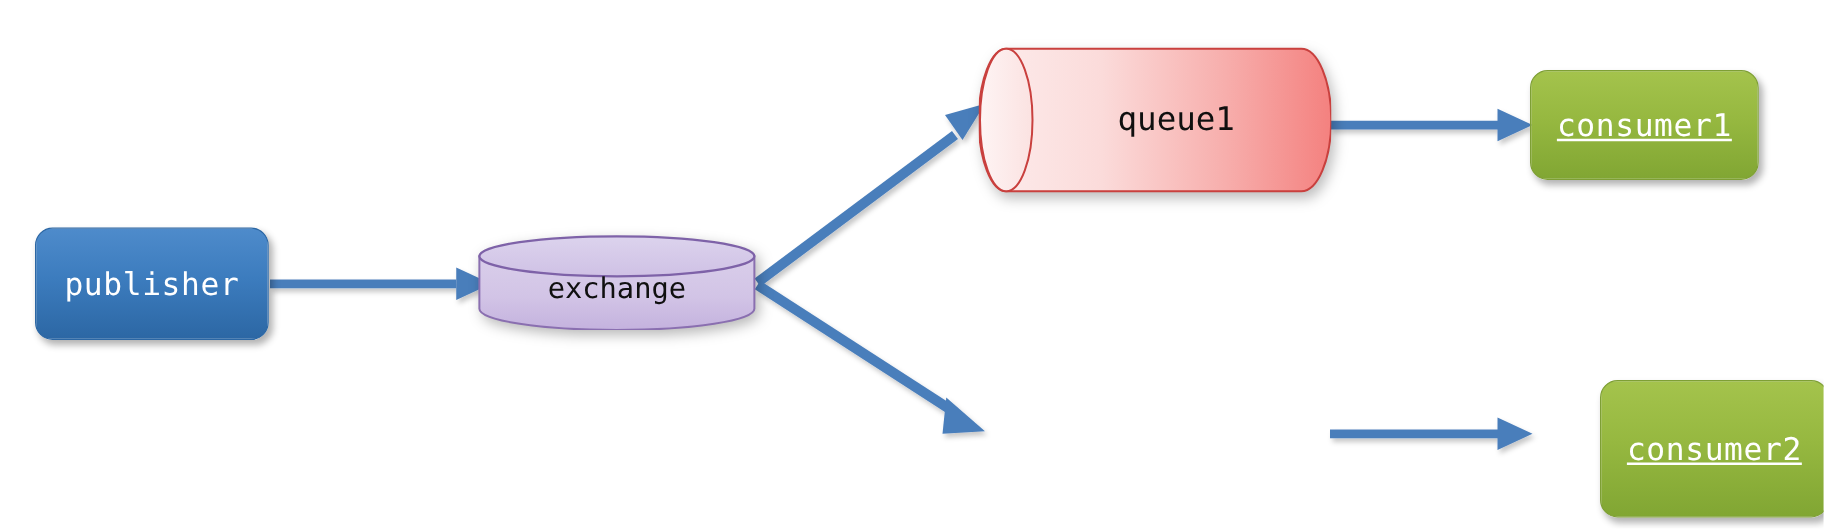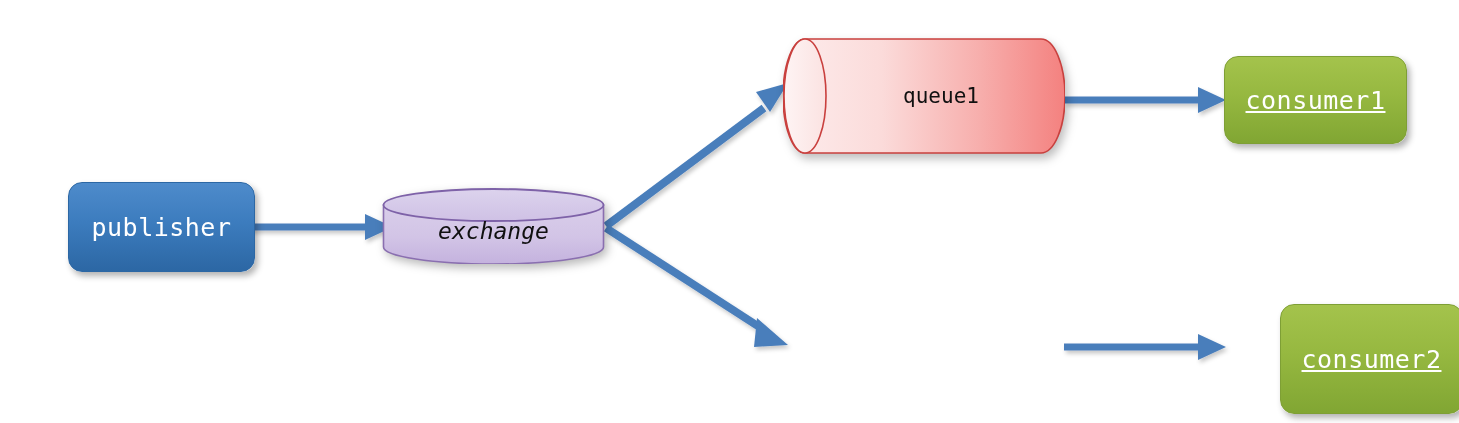--- a/index.html
+++ b/index.html
@@ -38,21 +38,20 @@
     color: #ffffff;
     font-family: "DejaVu Sans Mono", monospace;
     font-size: 25px;
     letter-spacing: 0.5px;
     white-space: nowrap;
     box-shadow: 3px 4px 6px rgba(0,0,0,0.30);
   }
   .node-rect.publisher {
     background: linear-gradient(to bottom, #4E8BCB 0%, #3C7CBE 45%, #2C67A4 100%);
     border: 1px solid #2C67A4;
-    margin-left: 40px;
   }
   .node-rect.consumer {
     background: linear-gradient(to bottom, #A4C34C 0%, #96B840 45%, #81A633 100%);
     border: 1px solid #7E9F35;
     text-decoration: underline;
   }
 
   
   .node-db {
     position: absolute;
@@ -71,21 +70,20 @@
     bottom: 0;
     display: flex;
     align-items: center;
     justify-content: center;
     color: #101010;
     font-family: "DejaVu Sans Mono", monospace;
     font-size: 23px;
     white-space: nowrap;
     padding-top: 10px;
     box-sizing: border-box;
-    font-style: italic;
   }
 
   
   .node-queue {
     position: absolute;
     filter: drop-shadow(3px 5px 5px rgba(0,0,0,0.26));
   }
   .node-queue .q-svg {
     position: absolute;
     left: 0;
@@ -95,21 +93,21 @@
     position: absolute;
     left: 0;
     right: 0;
     top: 0;
     bottom: 0;
     display: flex;
     align-items: center;
     justify-content: center;
     color: #101010;
     font-family: "DejaVu Sans Mono", monospace;
-    font-size: 21px;
+    font-size: 26px;
     white-space: nowrap;
     padding-left: 34px;
     box-sizing: border-box;
   }
 </style>
 </head>
 <body>
 
 <div id="canvas">
 

